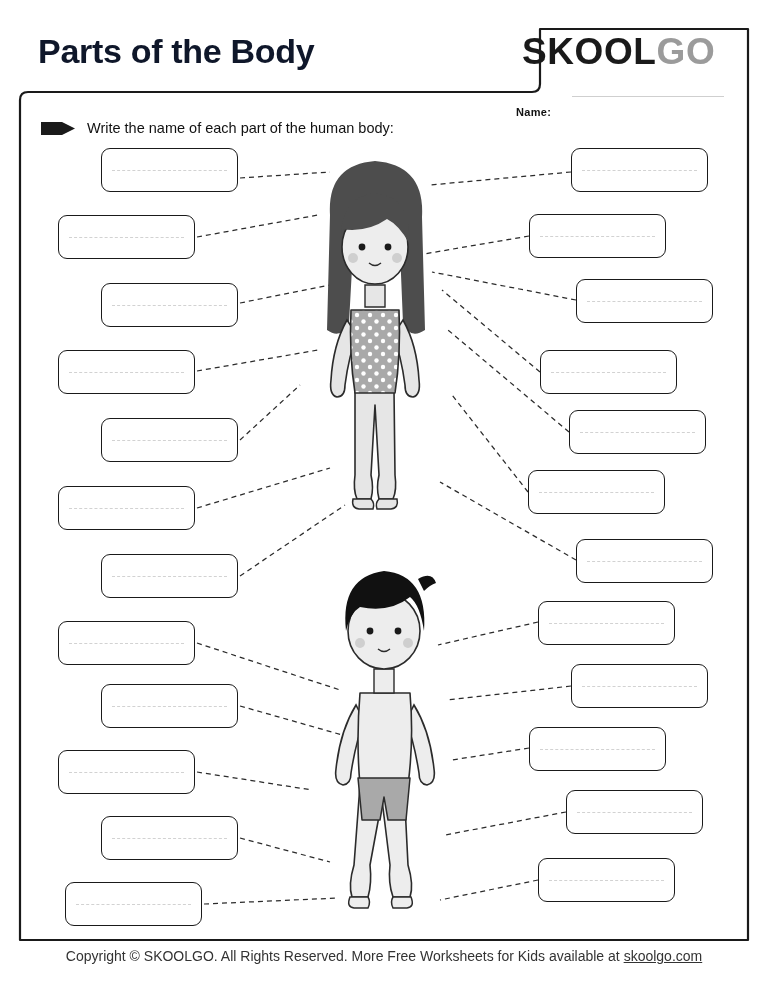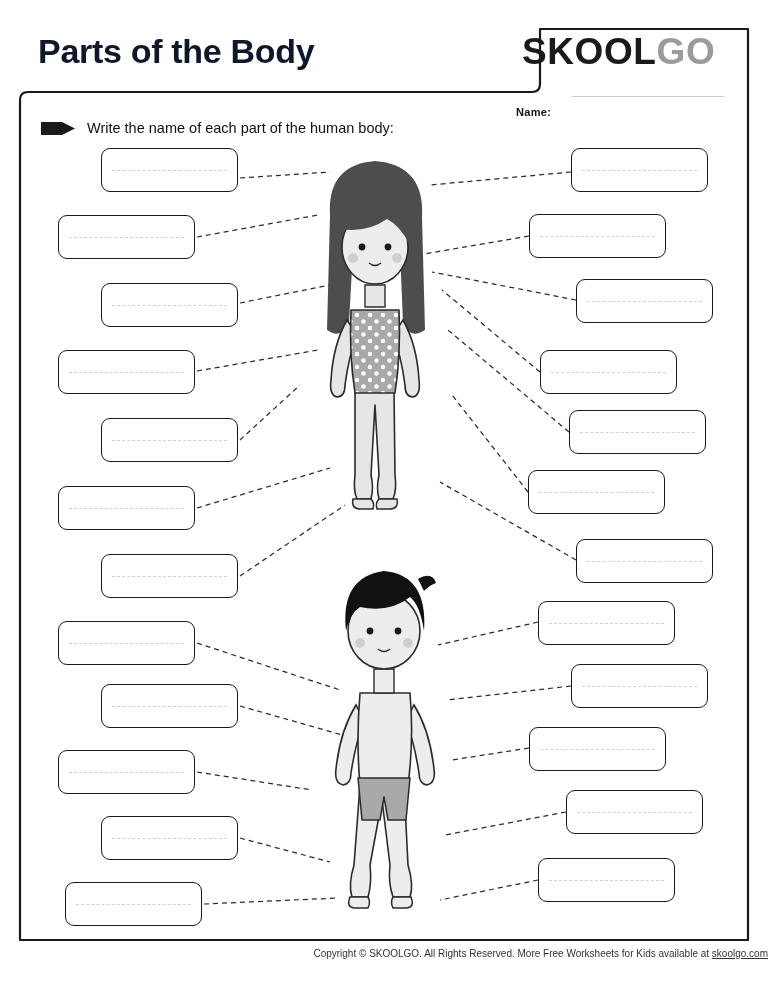--- a/index.html
+++ b/index.html
@@ -132,22 +132,22 @@
     width: 190px;
     height: 385px;
   }
 
   
   .footer {
     position: absolute;
     left: 0;
     top: 948px;
     width: 768px;
-    text-align: right;
-    font-size: 10px;
+    text-align: center;
+    font-size: 14px;
     color: #333333;
   }
   .footer a, .footer .link {
     color: #333333;
     text-decoration: underline;
   }
 </style>
 </head>
 <body>
 

